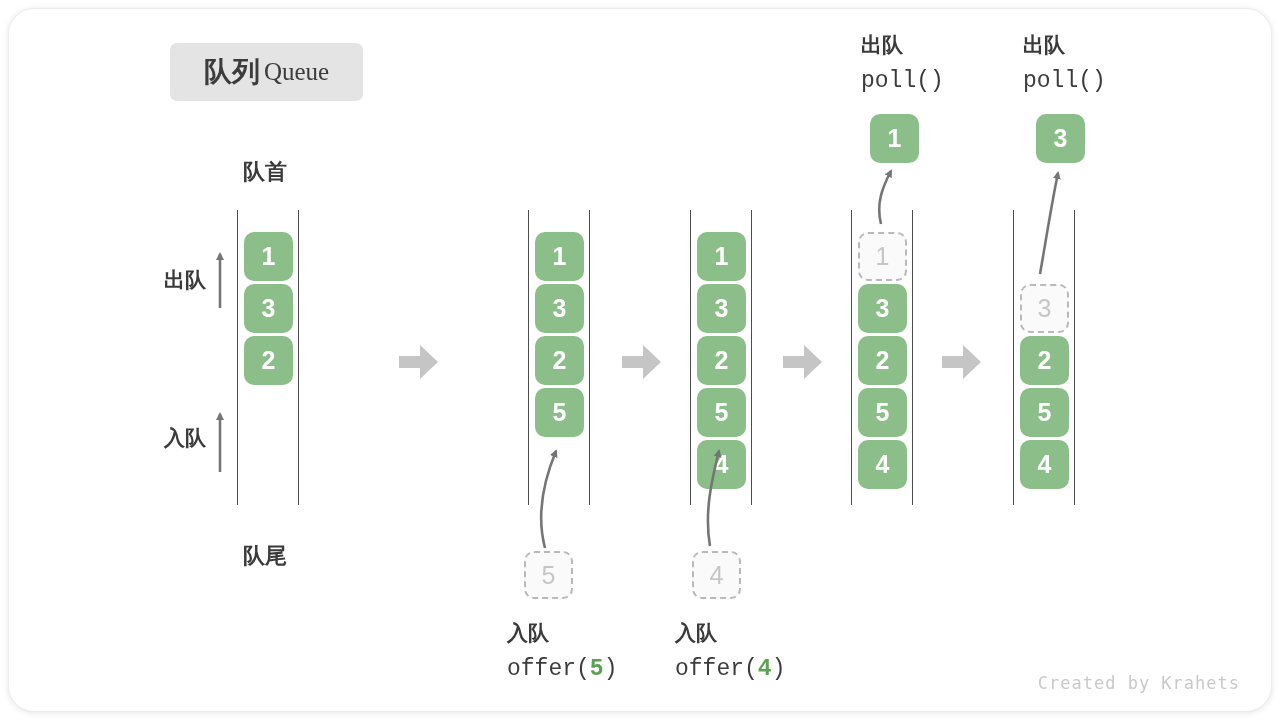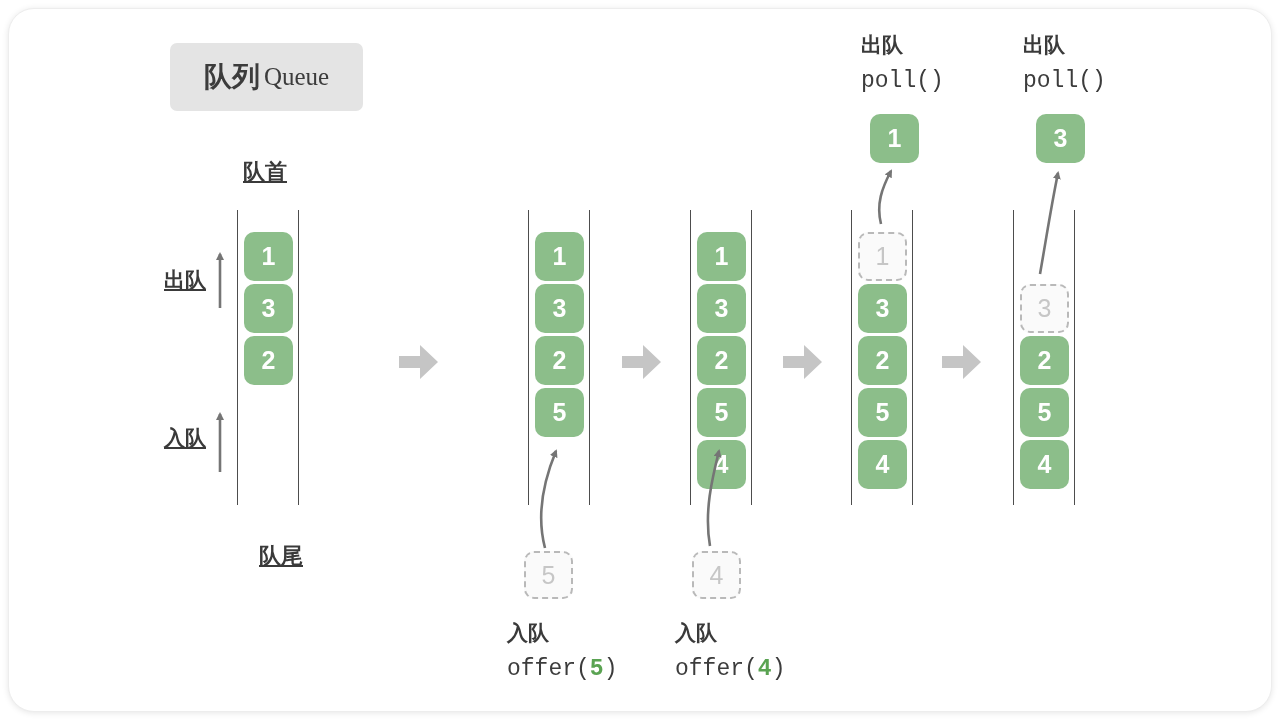--- a/index.html
+++ b/index.html
@@ -7,27 +7,27 @@
     position:relative;width:1280px;height:720px;overflow:hidden;
     font-family:"Liberation Sans","DejaVu Sans",sans-serif;color:#3c3c3c;
     background:#fff;
   }
   .card{
     position:absolute;left:8px;top:8px;width:1262px;height:702px;
     background:#ffffff;border:1px solid #ededed;border-radius:26px;
     box-shadow:0 1px 6px rgba(0,0,0,0.10);
   }
   .title-box{
-    position:absolute;left:170px;top:43px;width:193px;height:68px;
+    position:absolute;left:170px;top:43px;width:193px;height:58px;
     background:#e4e4e4;border-radius:7px;
     display:flex;align-items:center;justify-content:center;gap:4px;
   }
   .title-cn{font-size:28px;font-weight:bold;color:#3c3c3c;}
   .title-en{font-family:Liberation Serif, serif;font-size:25px;color:#3c3c3c;}
-  .cjk-label{position:absolute;font-size:22px;font-weight:bold;color:#3a3a3a;white-space:nowrap;text-decoration:underline;}
+  .cjk-label{position:absolute;font-size:22px;font-weight:bold;color:#3a3a3a;white-space:nowrap;}
   .queue{position:absolute;top:210px;width:62px;height:295px;
     border-left:1.6px solid #4d4d4d;border-right:1.6px solid #4d4d4d;box-sizing:border-box;}
   .qbox{
     position:absolute;left:6px;width:49px;height:49px;border-radius:10px;
     background:#8CBE8A;color:#ffffff;font-size:25px;font-weight:600;
     display:flex;align-items:center;justify-content:center;box-sizing:border-box;
   }
   .dashed{
     background:#fafafa;border:2.4px dashed #b9b9b9;color:#c6c6c6;font-weight:500;
   }
@@ -58,21 +58,21 @@
 
 <div id="canvas">
   <div class="card"></div>
 
   <div class="title-box">
     <span class="title-cn">队列</span>
     <span class="title-en">Queue</span>
   </div>
 
   <div class="cjk-label" style="left:243px;top:157px;">队首</div>
-  <div class="cjk-label" style="left:243px;top:541px;margin-left:16px;">队尾</div>
+  <div class="cjk-label" style="left:243px;top:541px;">队尾</div>
   <div class="cjk-label" style="left:164px;top:266px;font-size:21px;">出队</div>
   <div class="cjk-label" style="left:164px;top:424px;font-size:21px;">入队</div>
 
   <div class="queue" style="left:237px;">
     <div class="qbox slot0">1</div>
     <div class="qbox slot1">3</div>
     <div class="qbox slot2">2</div>
   </div>
 
   <div class="queue" style="left:528px;">
@@ -145,13 +145,14 @@
     <path d="M1040,274 C1046,240 1051,207 1058,173" fill="none" stroke="#757575" stroke-width="2.6" marker-end="url(#ah)"></path>
 
     <g fill="#c5c5c5">
       <polygon points="0,11 21,11 21,0 39,17 21,34 21,23 0,23" transform="translate(399,345)"></polygon>
       <polygon points="0,11 21,11 21,0 39,17 21,34 21,23 0,23" transform="translate(622,345)"></polygon>
       <polygon points="0,11 21,11 21,0 39,17 21,34 21,23 0,23" transform="translate(783,345)"></polygon>
       <polygon points="0,11 21,11 21,0 39,17 21,34 21,23 0,23" transform="translate(942,345)"></polygon>
     </g>
   </svg>
 
+  <div class="watermark">Created by Krahets</div>
 </div>
 
 </body></html>

